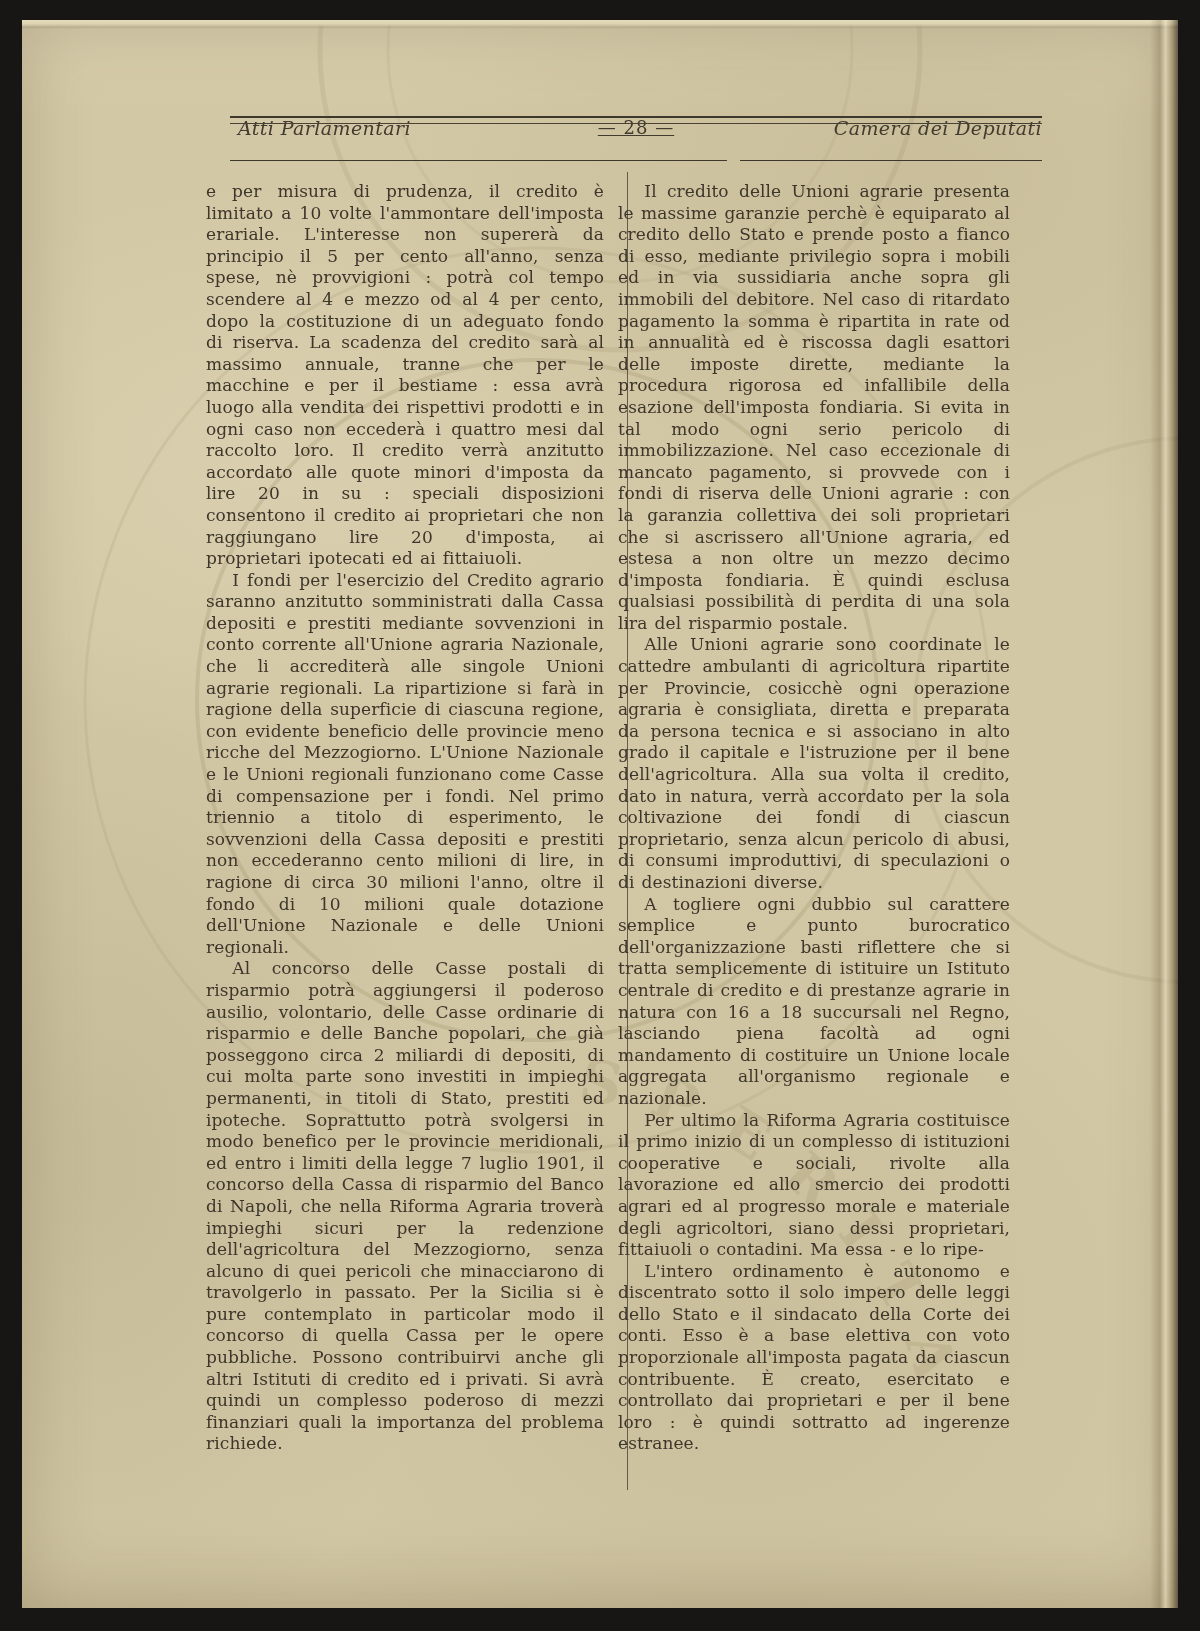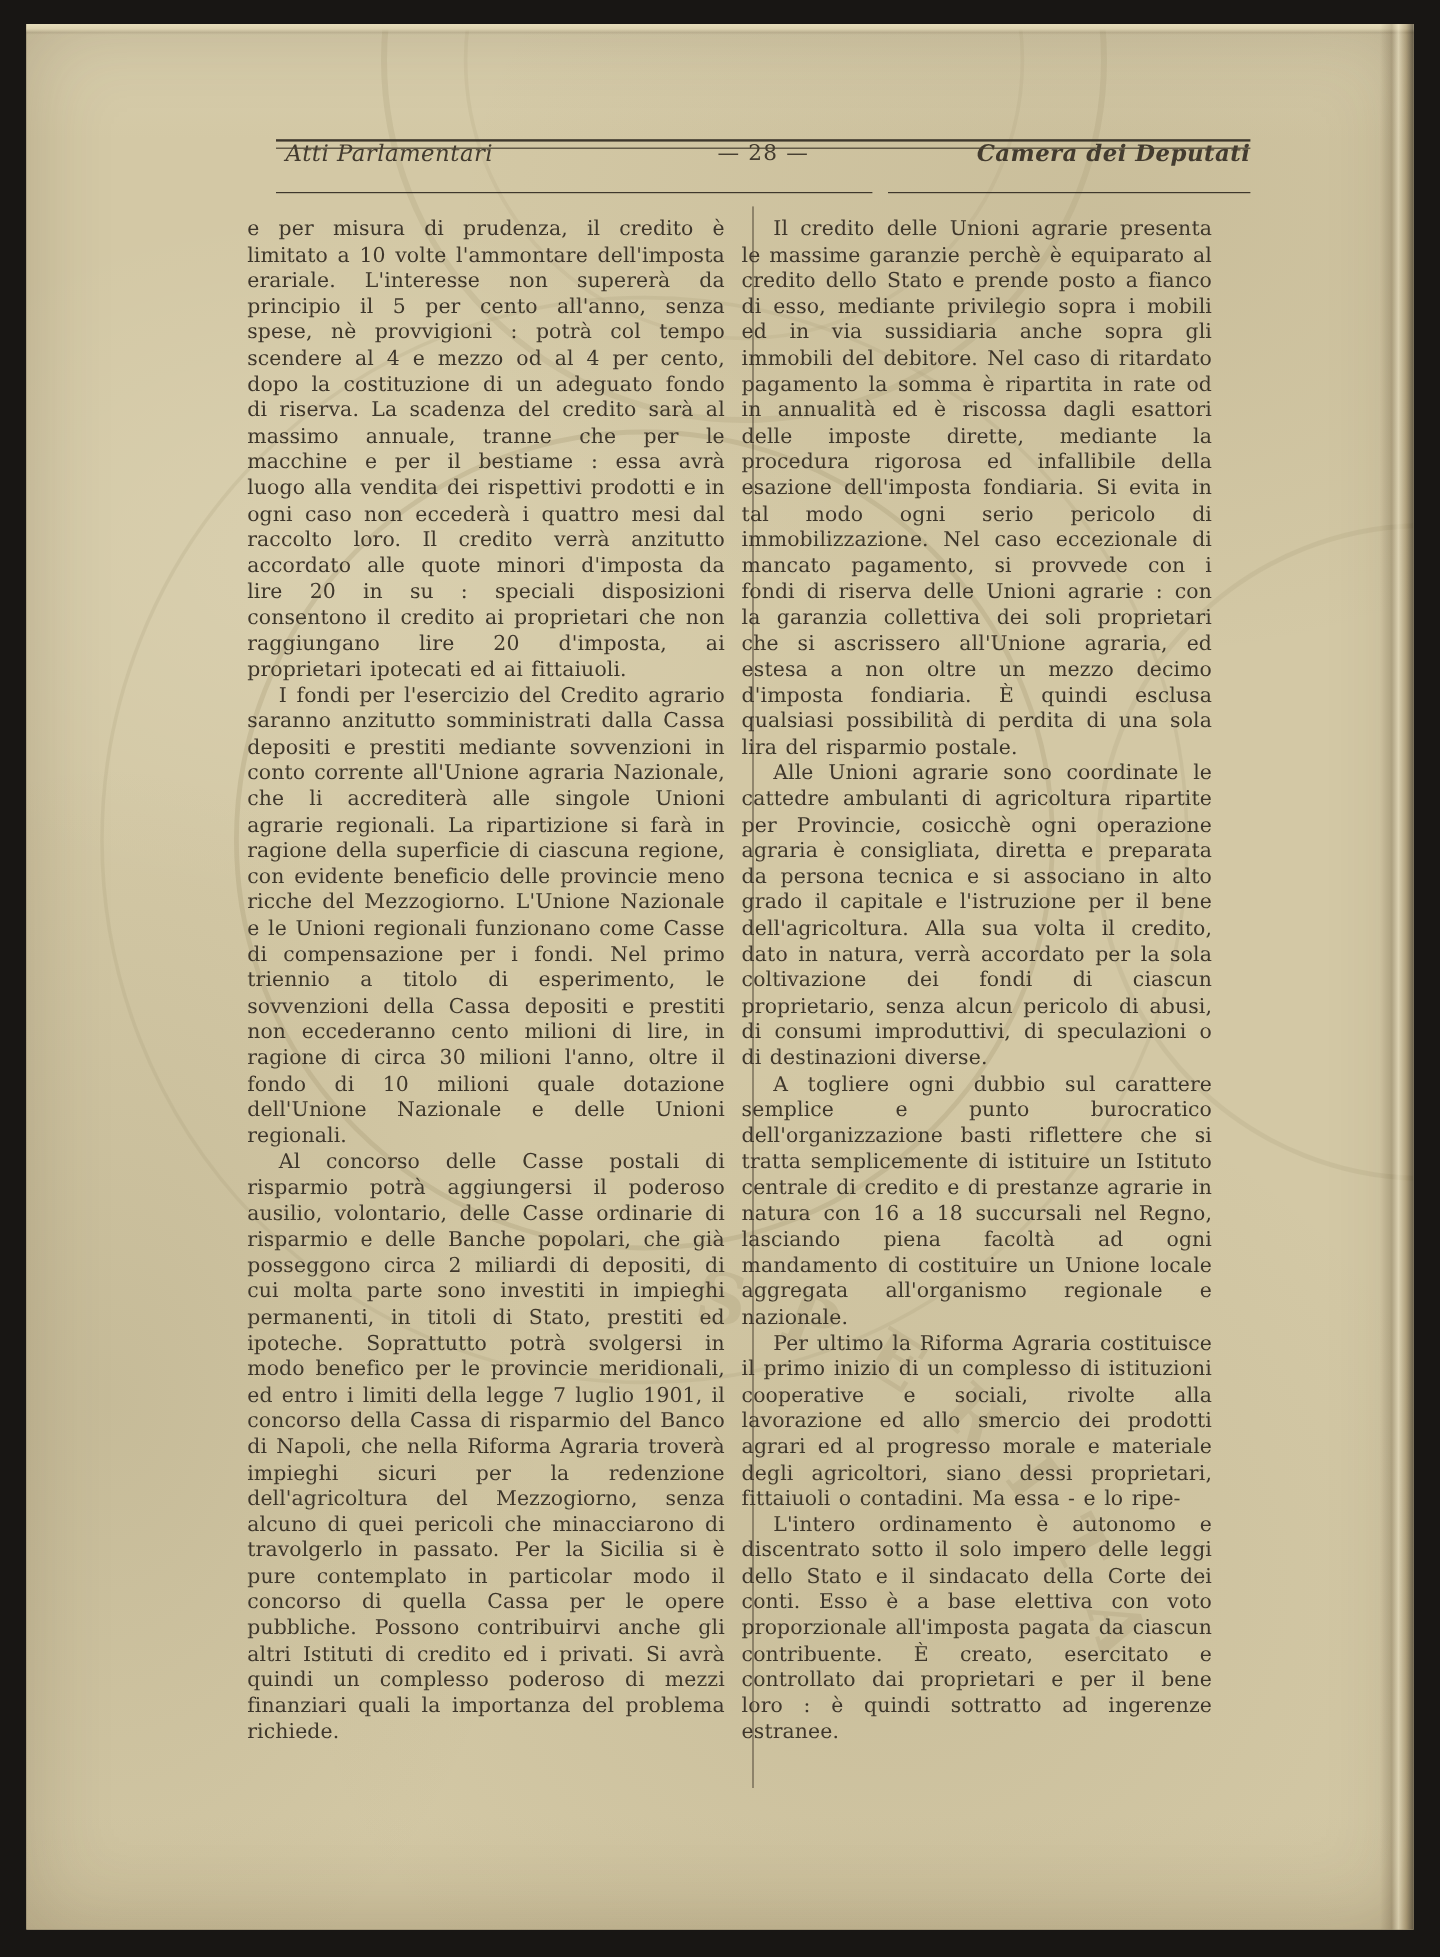--- a/index.html
+++ b/index.html
@@ -67,27 +67,28 @@
   .hdr-left, .hdr-right, .hdr-center {
     position: absolute;
     top: 0;
     font-size: 19px;
     font-style: italic;
     letter-spacing: 0.4px;
     white-space: nowrap;
     margin-top: 29px;
   }
   .hdr-left { left: 8px; }
-  .hdr-right { right: 0; font-weight: bold; }
+  .hdr-right { right: 0; }
   .hdr-center {
     left: 50%;
     transform: translateX(-50%);
     font-style: normal;
     font-size: 18px;
     letter-spacing: 1px;
+    text-decoration: underline;
   }
   .rule-double {
     position: absolute;
     left: 208px;
     top: 96px;
     width: 812px;
     height: 5px;
     border-top: 2.6px solid #3e372c;
     border-bottom: 1.1px solid #4a4234;
   }

